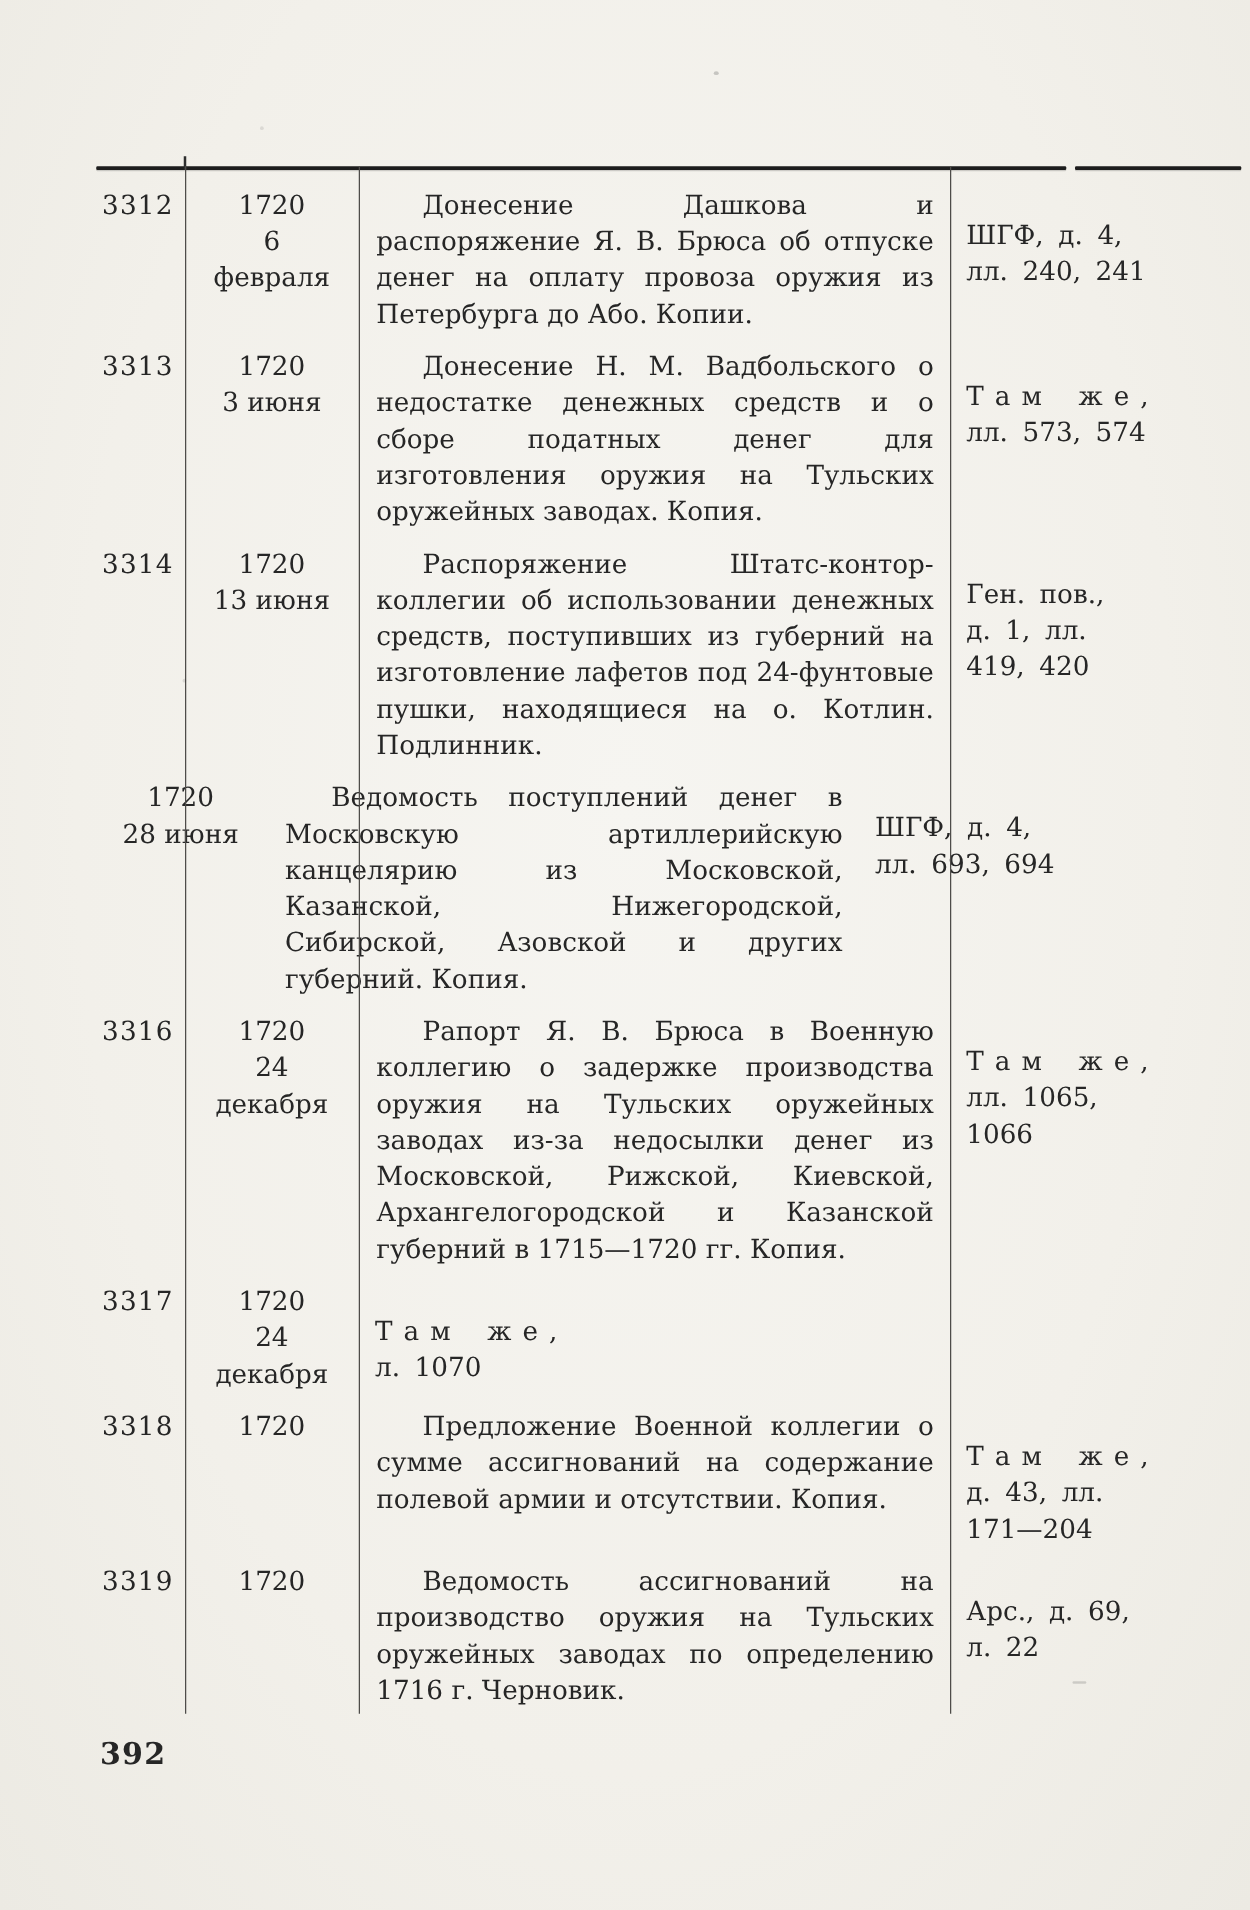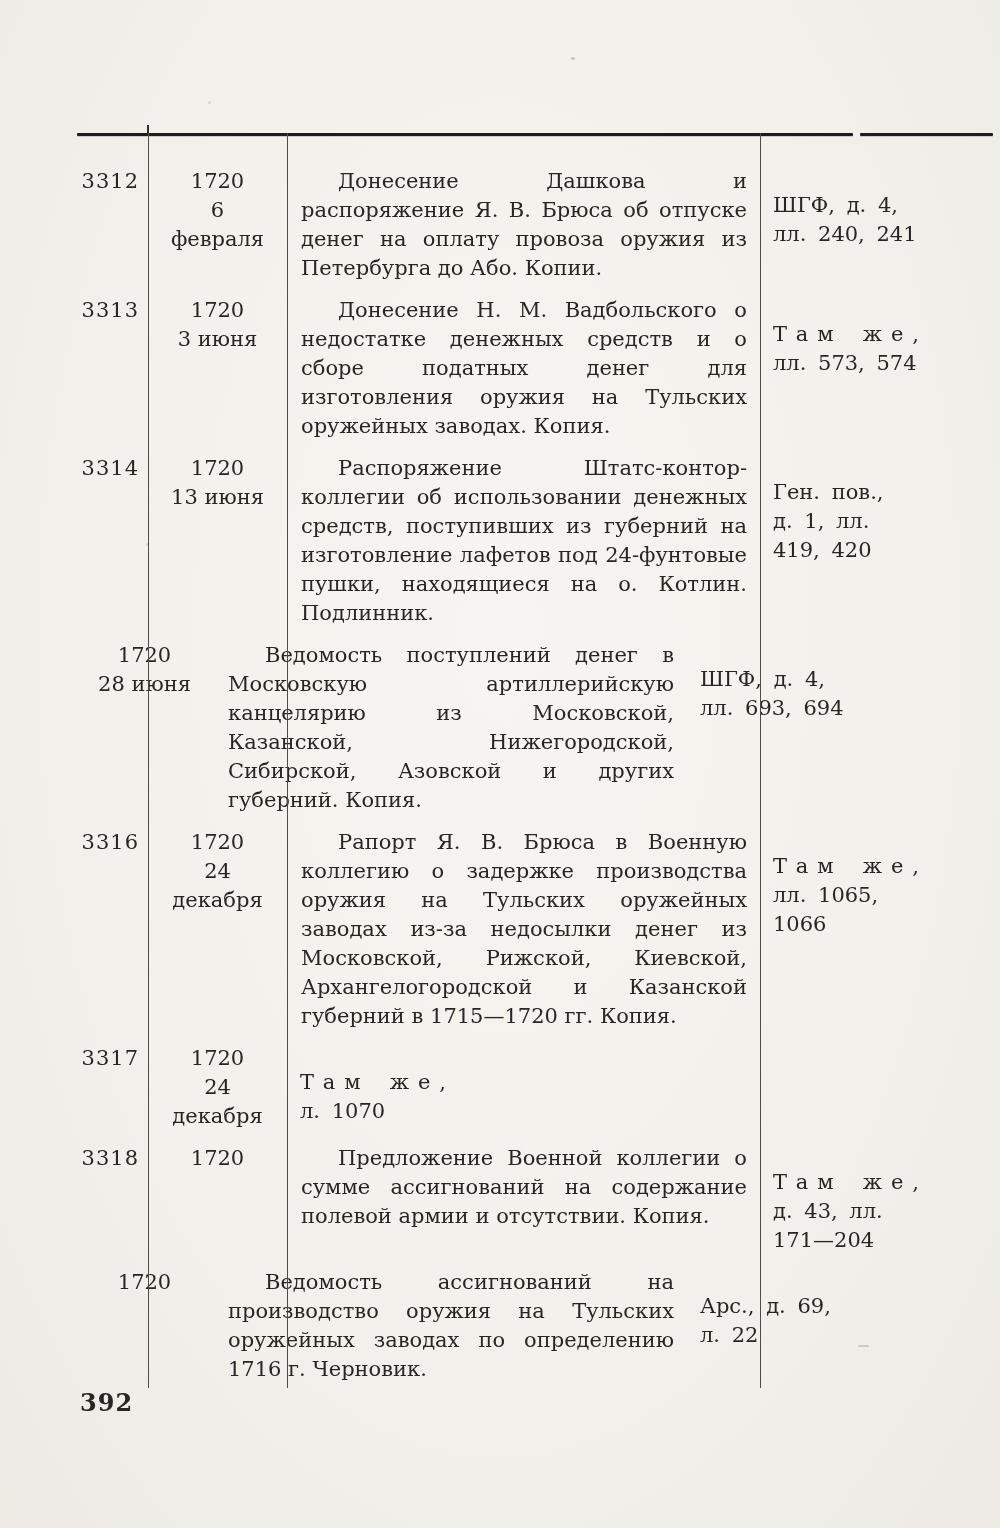--- a/index.html
+++ b/index.html
@@ -25,21 +25,21 @@
     border-radius: 1px;
   }
   .top-rule.seg1 { left: 2px; width: 776px; box-shadow: 0 1px 0 rgba(30,30,30,.18); }
   .top-rule.seg2 { left: 785px; width: 133px; box-shadow: 0 1px 0 rgba(30,30,30,.18); }
   .tick {
     position: absolute; left: 72px; top: -8px; width: 2px; height: 11px;
     background: #2e2e2e;
   }
   .tbody {
     position: relative;
-    padding-top: 34px;
+    padding-top: 17px;
     padding-bottom: 4px;
   }
   .vline {
     position: absolute; top: 0; bottom: 0; width: 1px;
     background: #4e4c49;
   }
   .v1 { left: 73px; }
   .v2 { left: 212px; }
   .v3 { left: 685px; }
   .row {
@@ -186,20 +186,21 @@
           </div>
     <div class="col desc">Предложение Военной коллегии о сумме ассигнований на содержание полевой армии и отсутствии. Копия.</div>
     <div class="col ref">
             <div class="line spaced">Там же,</div>
             <div class="line">д. 43, лл.</div>
             <div class="line">171—204</div>
           </div>
   </div>
 
   <div class="row">
+    <div class="col num">3319</div>
     <div class="col date">
             <div>1720</div>
           </div>
     <div class="col desc">Ведомость ассигнований на производство оружия на Тульских оружейных заводах по определению 1716 г. Черновик.</div>
     <div class="col ref">
             <div class="line">Арс., д. 69,</div>
             <div class="line">л. 22</div>
           </div>
   </div>
 </div>

